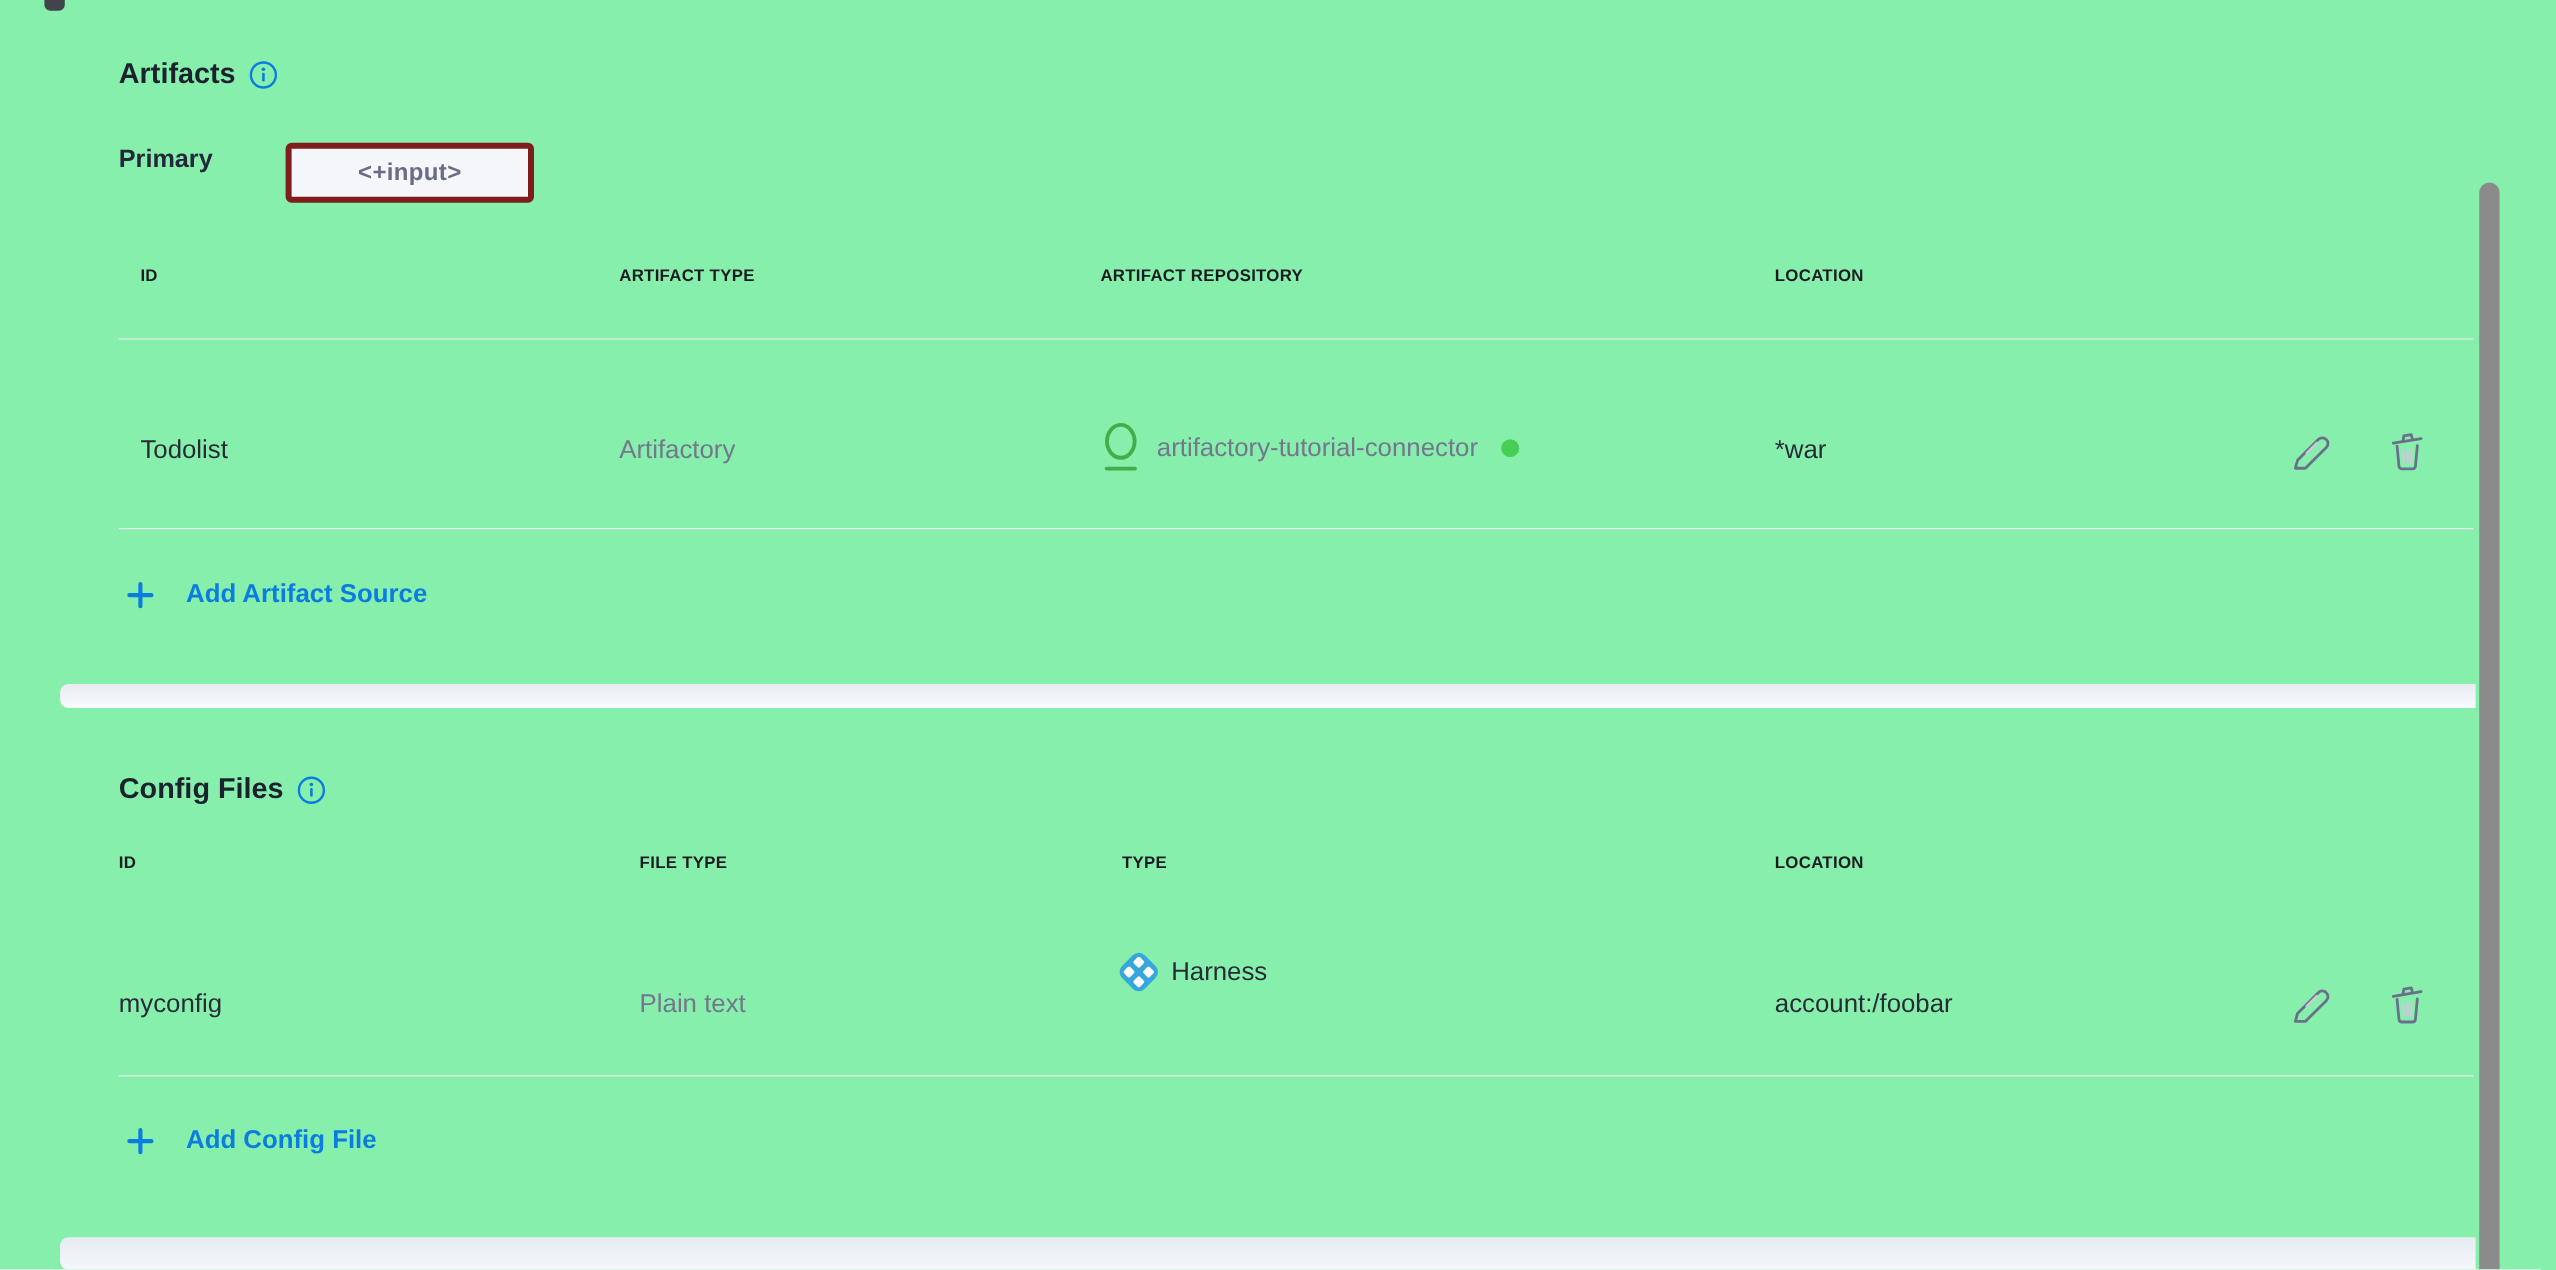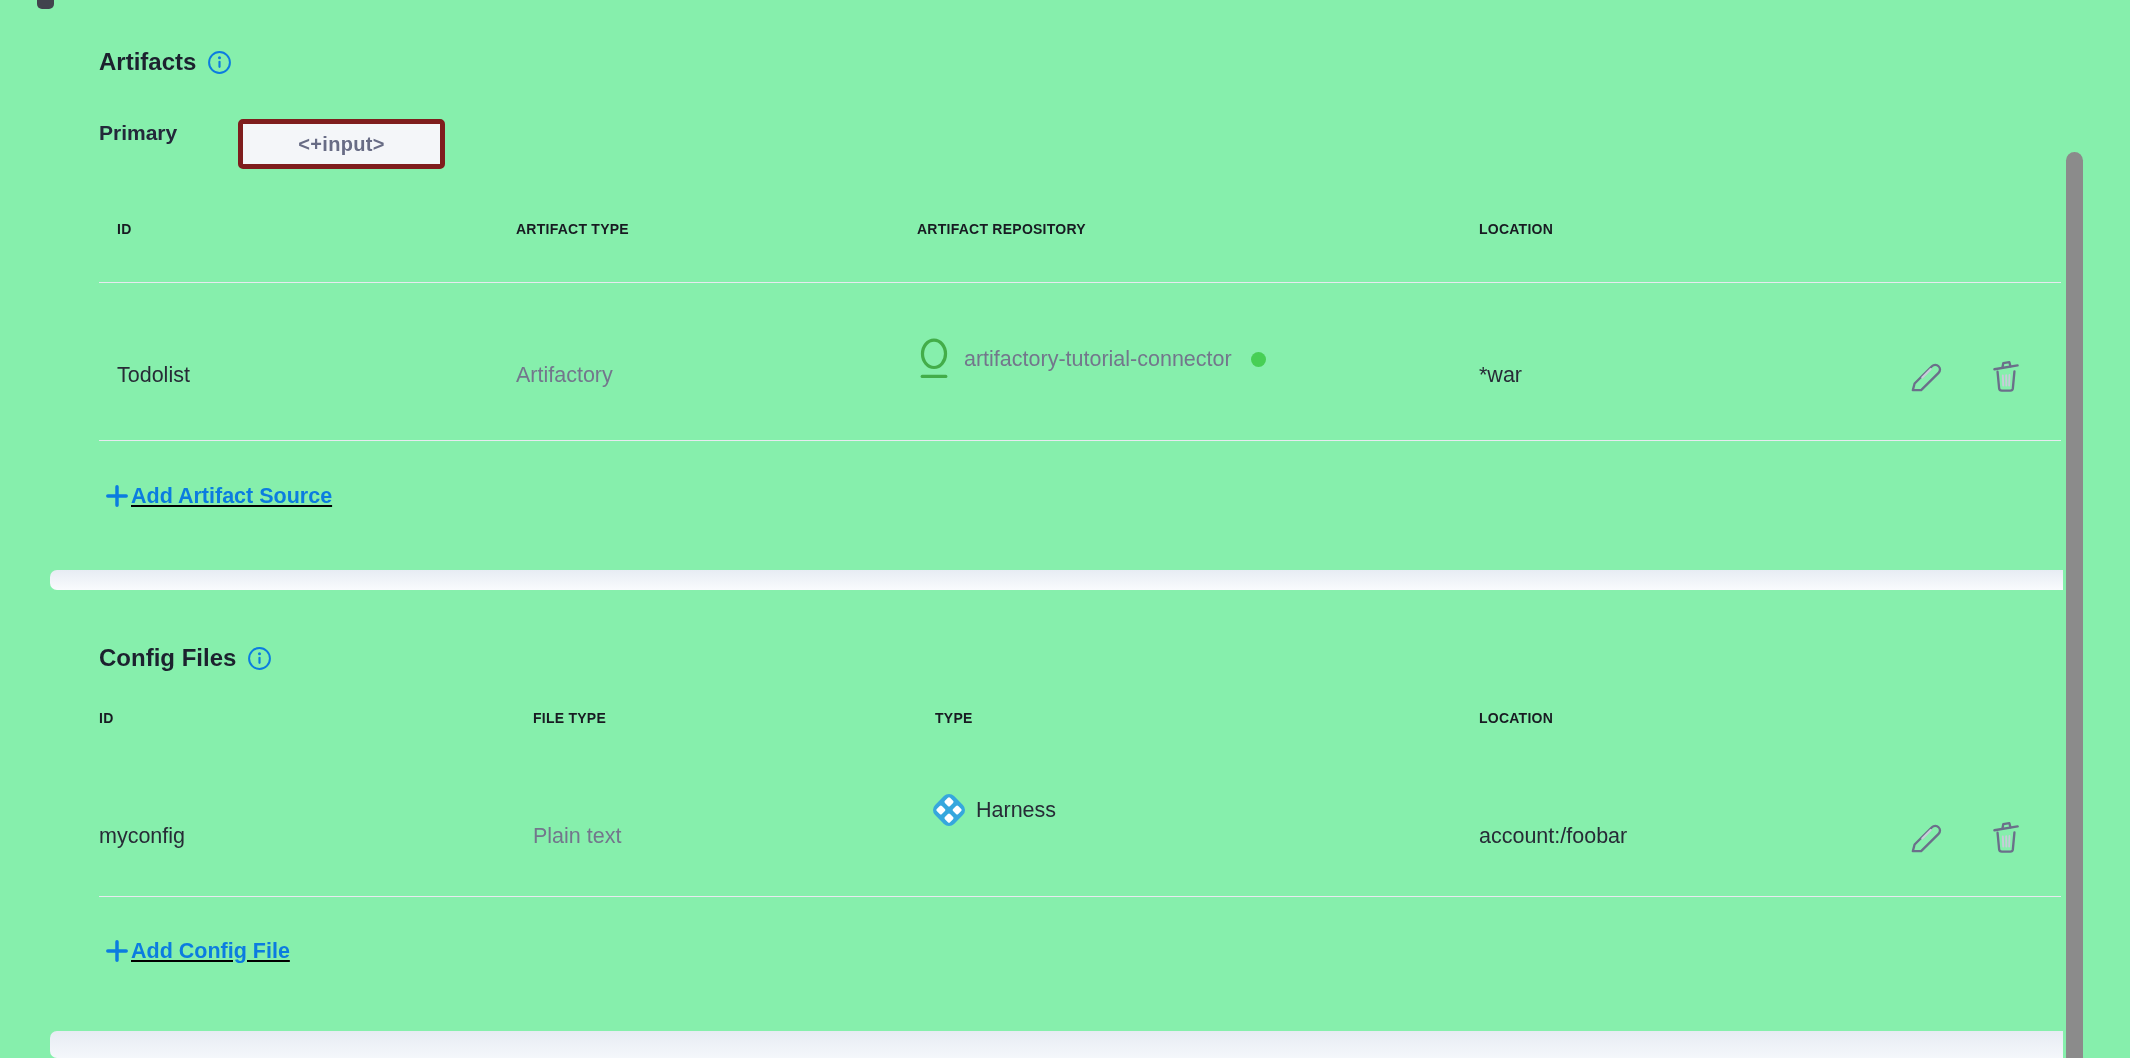--- a/index.html
+++ b/index.html
@@ -29,32 +29,32 @@
   .col1c{left:99px;}  .col2c{left:533px;} .col3c{left:935px;}
 
   .hline{height:1px;background:#e7eaf0;left:99px;width:1962px;}
   .hline1{top:282px;} .hline2{top:440px;} .hline3{top:896px;}
 
   
   .cell{font-size:21.5px;white-space:nowrap;}
   .dark{color:#272b36;} .muted{color:#73768c;}
   .rowA{top:363px;} .rowC{top:824px;}
 
-  .repo-group{left:917px;top:334px;height:50px;display:flex;align-items:center;gap:13px;}
+  .repo-group{left:917px;top:348px;height:50px;display:flex;align-items:center;gap:13px;}
   .status-dot{width:15px;height:15px;border-radius:50%;background:#47cf55;margin-left:6px;}
   .store-group{left:926px;top:786px;height:48px;display:flex;align-items:center;gap:4px;}
 
   
   .icon-btn{width:40px;height:44px;display:flex;align-items:center;justify-content:center;
     background:transparent;border:none;padding:0;cursor:pointer;}
   .editA{left:1906px;top:355px;} .delA{left:1986px;top:354px;}
   .editC{left:1906px;top:816px;} .delC{left:1986px;top:815px;}
 
   
-  .add-link{display:flex;align-items:flex-end;gap:1px;background:transparent;border:none;padding:0;cursor:pointer;text-decoration:underline;}
+  .add-link{display:flex;align-items:flex-start;gap:25px;background:transparent;border:none;padding:0;cursor:pointer;}
   .add-link span{font-size:21.5px;font-weight:700;color:#0b7ce0;white-space:nowrap;}
   .add-artifact{left:104px;top:483px;} .add-config{left:104px;top:938px;}
 
   
   .band{left:50px;width:2013px;background:linear-gradient(to bottom,#e7ecf3,#f9fbfd);border-radius:7px 0 0 7px;}
   .band1{top:570px;height:20px;}
   .band2{top:1031px;height:27px;background:linear-gradient(to bottom,#e7ecf3,#f4f7fb);}
 
   
   .scroll-thumb{left:2066px;top:152px;width:17px;height:906px;background:#8b8b8b;border-radius:9px 9px 0 0;}

